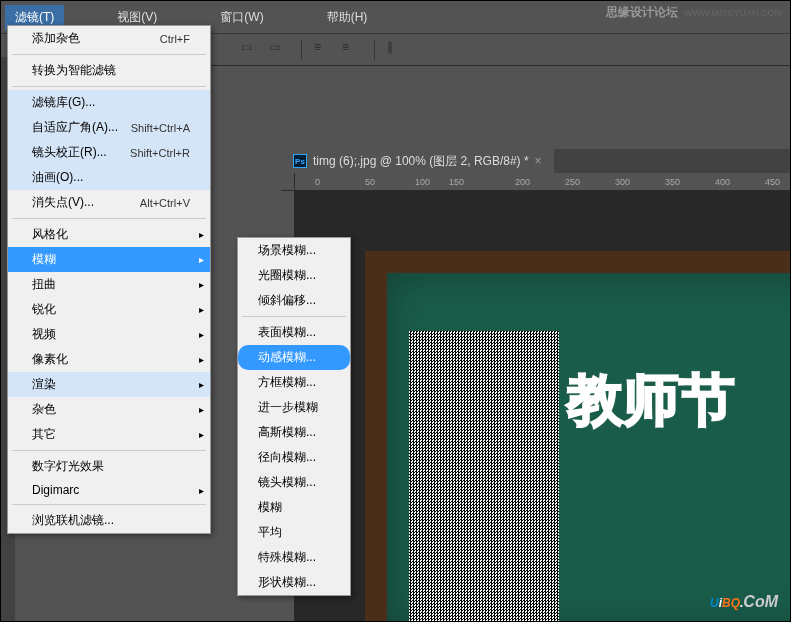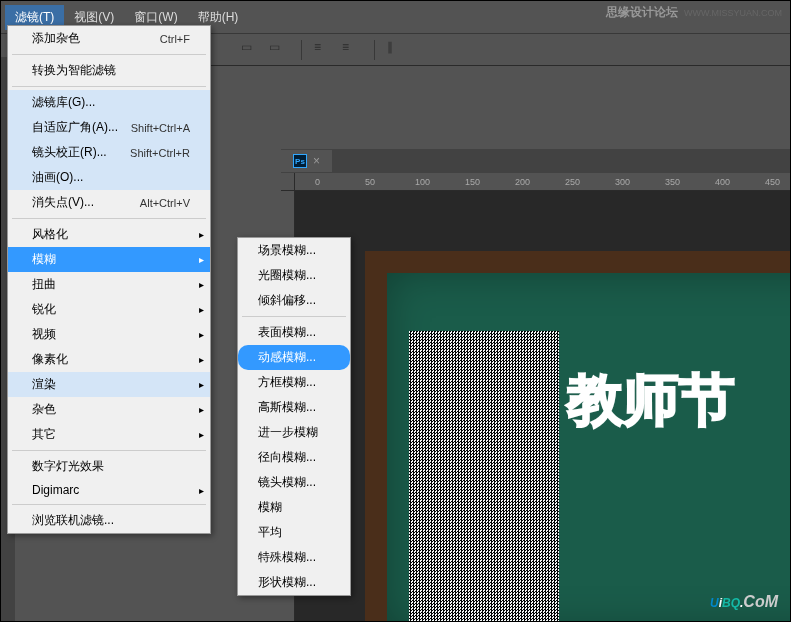--- a/index.html
+++ b/index.html
@@ -1,18 +1,18 @@
 <!DOCTYPE html>
 <html><head>
   <meta charset="utf-8">
   <style>
     * { margin: 0; padding: 0; box-sizing: border-box; font-family: "Microsoft YaHei", Arial, sans-serif; font-size: 12px; }
     body { background: #535353; width: 791px; height: 622px; overflow: hidden; position: relative; border: 1px solid #000; }
     
-    .menubar { background: #535353; height: 24px; display: flex; align-items: center; padding: 16px 4px; border-bottom: 1px solid #383838; position: relative; }
+    .menubar { background: #535353; height: 24px; display: flex; align-items: center; padding: 16px 4px; border-bottom: 1px solid #383838; position: relative; gap: 43px; }
     .menubar-right { position: absolute; right: 8px; top: 3px; color: #888; font-size: 11px; display: flex; align-items: center; gap: 6px; }
     .menubar-right .logo-text { font-weight: bold; color: #999; }
     .menubar-right .url-text { font-size: 9px; color: #666; }
     .menu-item { color: #ddd; padding: 4px 10px; cursor: pointer; }
     .menu-item.active { background: #3a6ea5; color: #fff; }
     
     .toolbar { background: #535353; height: 32px; border-bottom: 1px solid #2a2a2a; display: flex; align-items: center; padding-left: 240px; gap: 8px; }
     .toolbar-icon { width: 20px; height: 20px; opacity: 0.5; display: inline-block; }
     .toolbar-sep { width: 1px; height: 20px; background: #383838; margin: 0 4px; }
     
@@ -39,21 +39,21 @@
     .ruler-v { position: absolute; top: 190px; left: 280px; width: 14px; bottom: 0; background: #535353; border-right: 1px solid #2a2a2a; }
     
     .canvas-area { position: absolute; top: 190px; left: 294px; right: 0; bottom: 0; background: #282828; overflow: hidden; }
     .chalkboard { position: absolute; top: 60px; left: 70px; width: 600px; height: 400px; background: #1a5c4a; border: 22px solid #4a2e1a; box-shadow: inset 0 0 40px rgba(0,0,0,0.3); }
     .noise-box { position: absolute; top: 58px; left: 22px; width: 150px; height: 300px; background-image: repeating-conic-gradient(#000 0% 25%, #fff 0% 50%); background-size: 3px 3px; opacity: 0.95; }
     .chalk-text { position: absolute; top: 90px; left: 180px; color: #fff; font-size: 56px; font-weight: bold; -webkit-text-stroke: 2px #fff; text-shadow: 0 0 2px rgba(255,255,255,0.5); white-space: nowrap; font-family: "SimHei", sans-serif; }
     
     .watermark { position: absolute; bottom: 8px; right: 12px; font-size: 22px; font-weight: bold; font-style: italic; }
     .wm-u { color: #0088cc; }
     .wm-i { color: #fff; }
-    .wm-bq { color: #14b8a6; }
+    .wm-bq { color: #f97316; }
     .wm-dot { color: #fff; font-size: 12px; }
     .wm-com { color: #ccc; font-size: 16px; }
     
     .side-panel { position: absolute; top: 56px; left: 0; width: 14px; bottom: 0; background: #424242; }
   </style>
 </head>
 <body>
 
 <div class="menubar">
   <div class="menu-item active">滤镜(T)</div>
@@ -148,43 +148,44 @@
   </div>
 
 <div class="submenu" id="submenu">
     <div class="submenu-item">场景模糊...</div>
     <div class="submenu-item">光圈模糊...</div>
     <div class="submenu-item">倾斜偏移...</div>
     <div class="dropdown-sep"></div>
     <div class="submenu-item">表面模糊...</div>
     <div class="submenu-item highlighted">动感模糊...</div>
     <div class="submenu-item">方框模糊...</div>
+    <div class="submenu-item">进一步模糊</div>
     <div class="submenu-item">高斯模糊...</div>
-    <div class="submenu-item">进一步模糊</div>
     <div class="submenu-item">径向模糊...</div>
     <div class="submenu-item">镜头模糊...</div>
     <div class="submenu-item">模糊</div>
     <div class="submenu-item">平均</div>
     <div class="submenu-item">特殊模糊...</div>
     <div class="submenu-item">形状模糊...</div>
   </div>
 
 <div class="doc-tab-bar">
   <div class="doc-tab">
     <span class="ps-icon">Ps</span>
+    <span>timg (6);.jpg @ 100% (图层 2, RGB/8#) *</span>
     <span class="close-x">×</span>
   </div>
 </div>
 
 <div class="ruler-corner"></div>
 <div class="ruler-h" id="ruler-h">
     <div class="tick-label" style="left: 20px;">0</div>
     <div class="tick-label" style="left: 70px;">50</div>
     <div class="tick-label" style="left: 120px;">100</div>
-    <div class="tick-label" style="left: 170px;">150</div>
+    <div class="tick-label" style="left: 154px;">150</div>
     <div class="tick-label" style="left: 220px;">200</div>
     <div class="tick-label" style="left: 270px;">250</div>
     <div class="tick-label" style="left: 320px;">300</div>
     <div class="tick-label" style="left: 370px;">350</div>
     <div class="tick-label" style="left: 420px;">400</div>
     <div class="tick-label" style="left: 470px;">450</div>
   </div>
 <div class="ruler-v"></div>
 
 <div class="canvas-area">

